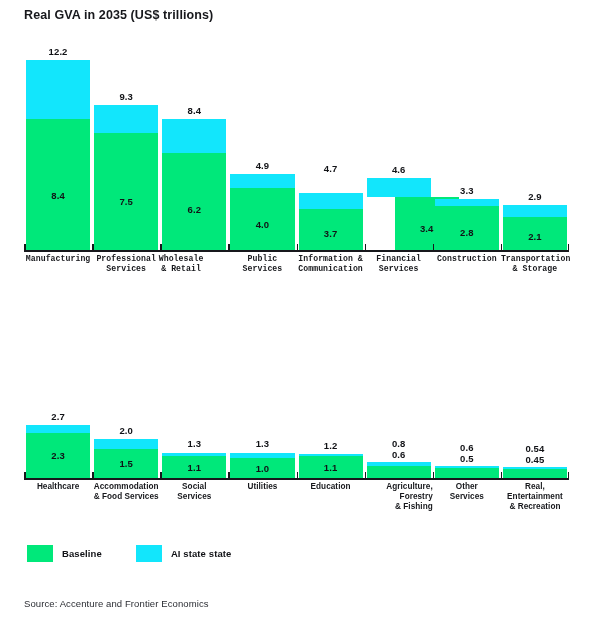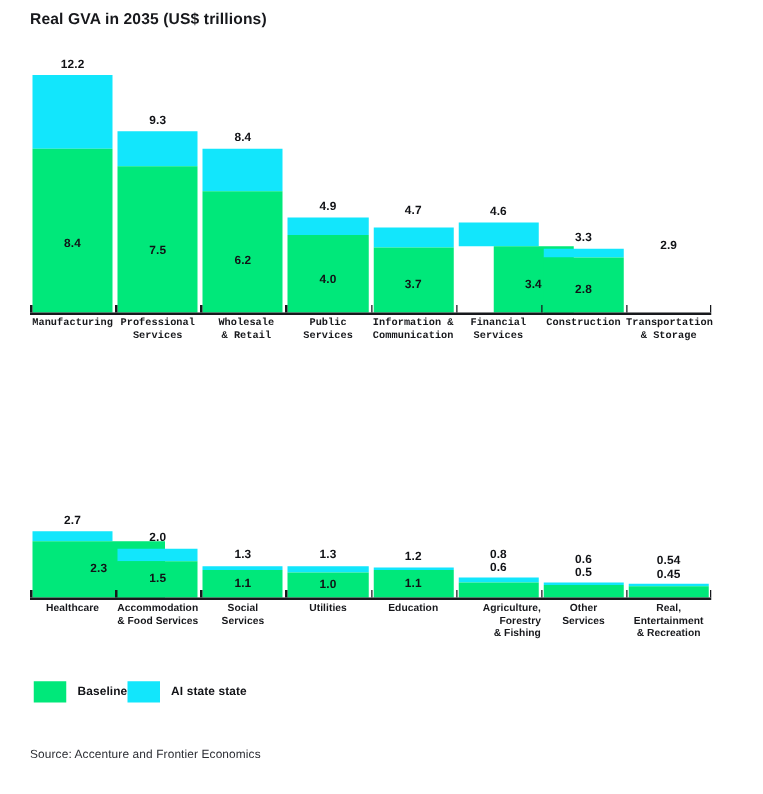--- a/index.html
+++ b/index.html
@@ -142,20 +142,21 @@
   #row-1 .cat-label { top: 194px; font-family: Liberation Mono, monospace; }
   #row-2 .cat-label { top: 57px; }
 
   
   #legend {
     position: absolute;
     left: 27px;
     top: 545px;
     display: flex;
     align-items: flex-end;
+    gap: 34px;
   }
   .legend-item {
     display: flex;
     align-items: center;
     gap: 9px;
   }
   .legend-swatch {
     width: 26px;
     height: 17px;
     flex: none;
@@ -219,21 +220,21 @@
           <div class="seg seg-ai" style="height: 14.0164px;"></div>
           <div class="seg seg-base" style="height: 62.2951px;">
             <span class="seg-value">4.0</span>
           </div>
         </div>
         <div class="total-label" style="bottom: 79.3115px;">4.9</div>
       </div>
       <div class="bar-slot" style="left: 272.5px; width: 68.125px;">
         <div class="bar-stack" style="height: 73.1967px;">
           <div class="seg seg-ai" style="height: 15.5738px;"></div>
-          <div class="seg seg-base" style="height: 52px;">
+          <div class="seg seg-base" style="height: 41px;">
             <span class="seg-value">3.7</span>
           </div>
         </div>
         <div class="total-label" style="bottom: 76.1967px;">4.7</div>
       </div>
       <div class="bar-slot" style="left: 340.625px; width: 68.125px;">
         <div class="bar-stack" style="height: 71.6393px;">
           <div class="seg seg-ai" style="height: 18.6885px;"></div>
           <div class="seg seg-base" style="height: 52.9508px; margin-left: 28px;">
             <span class="seg-value">3.4</span>
@@ -244,35 +245,41 @@
       <div class="bar-slot" style="left: 408.75px; width: 68.125px;">
         <div class="bar-stack" style="height: 64px;">
           <div class="seg seg-ai" style="height: 7.78689px;"></div>
           <div class="seg seg-base" style="height: 43.6066px;">
             <span class="seg-value">2.8</span>
           </div>
         </div>
         <div class="total-label" style="bottom: 54.3934px;">3.3</div>
       </div>
       <div class="bar-slot" style="left: 476.875px; width: 68.125px;">
+        <div class="bar-stack" style="height: 45.1639px;">
+          <div class="seg seg-ai" style="height: 12.459px;"></div>
+          <div class="seg seg-base" style="height: 32.7049px;">
+            <span class="seg-value">2.1</span>
+          </div>
+        </div>
         <div class="total-label" style="bottom: 48.1639px;">2.9</div>
       </div>
     </div>
   <div class="axis-line"></div>
 <div class="axis-tick" style="left: 0px;"></div>
     <div class="cat-label" style="left: 0px; width: 68.125px;">
       <div>Manufacturing</div>
     </div>
     <div class="axis-tick" style="left: 68.125px;"></div>
     <div class="cat-label" style="left: 68.125px; width: 68.125px;">
       <div>Professional</div>
       <div>Services</div>
     </div>
     <div class="axis-tick" style="left: 136.25px;"></div>
-    <div class="cat-label" style="left: 139px; width: 68.125px;">
+    <div class="cat-label" style="left: 123px; width: 68.125px;">
       <div>Wholesale</div>
       <div>&amp; Retail</div>
     </div>
     <div class="axis-tick" style="left: 204.375px;"></div>
     <div class="cat-label" style="left: 204.375px; width: 68.125px;">
       <div>Public</div>
       <div>Services</div>
     </div>
     <div class="axis-tick" style="left: 272.5px;"></div>
     <div class="cat-label" style="left: 272.5px; width: 68.125px;">
@@ -294,21 +301,21 @@
       <div>&amp; Storage</div>
     </div>
     <div class="axis-tick" style="left: 543.5px;"></div>
   </div>
 
 <div class="chart-row" id="row-2">
   <div class="bars-area">
       <div class="bar-slot" style="left: 0px; width: 68.125px;">
         <div class="bar-stack" style="height: 53px;">
           <div class="seg seg-ai" style="height: 7.85185px;"></div>
-          <div class="seg seg-base" style="height: 45.1481px; padding-left: 42px;">
+          <div class="seg seg-base" style="height: 45.1481px;">
             <span class="seg-value">2.3</span>
           </div>
         </div>
         <div class="total-label" style="bottom: 56px;">2.7</div>
       </div>
       <div class="bar-slot" style="left: 68.125px; width: 68.125px;">
         <div class="bar-stack" style="height: 39.2593px;">
           <div class="seg seg-ai" style="height: 9.81481px;"></div>
           <div class="seg seg-base" style="height: 29.4444px;">
             <span class="seg-value">1.5</span>

